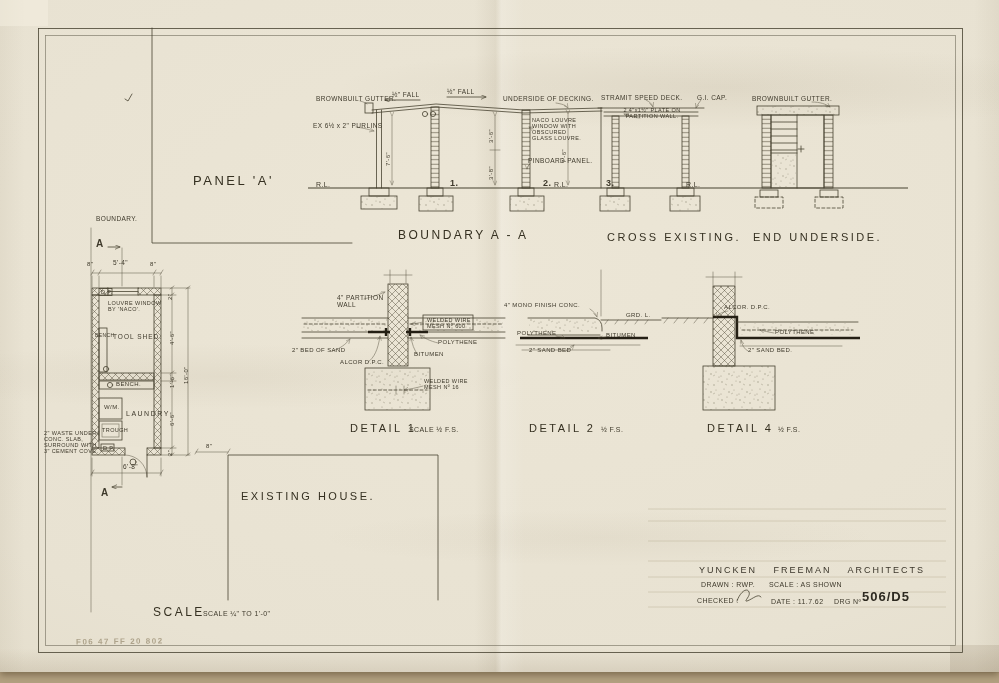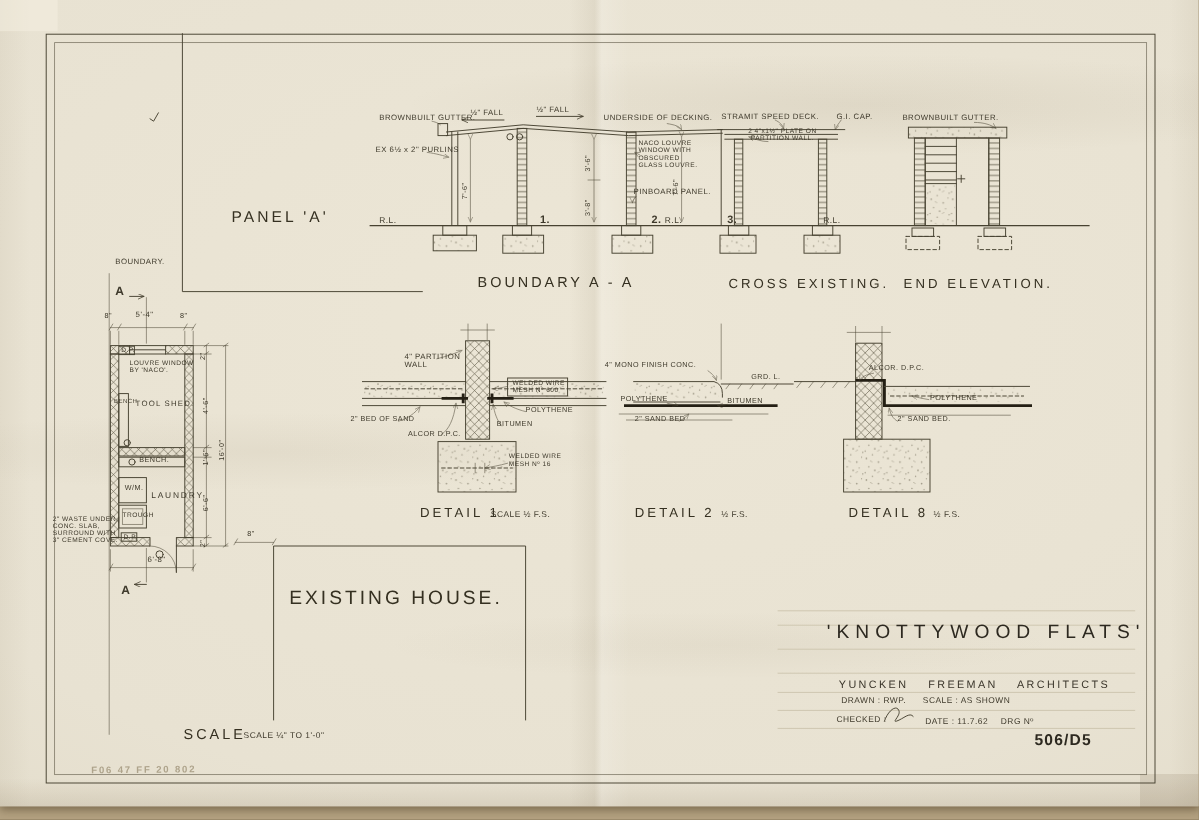--- a/index.html
+++ b/index.html
@@ -30,21 +30,21 @@
   .lines .w{fill:#eae4d4;stroke:none;}
   .lines .dash{stroke-dasharray:3 2.2;}
   .lines .rul{stroke:#c9c0a8;stroke-width:.8;opacity:.85;}
   .labels{position:absolute;inset:0;}
   .lbl{position:absolute;color:#3e392b;white-space:nowrap;letter-spacing:.4px;line-height:1.12;}
   .pre{white-space:pre-line;}
   .rot{transform:rotate(-90deg);transform-origin:0 0;}
   .ctr{text-align:center;}
   .s5{font-size:5px}.s55{font-size:5.5px}.s6{font-size:6px}.s65{font-size:6.5px}
   .s7{font-size:7px}.s8{font-size:8px}.s9{font-size:9px}.s10{font-size:10px}
-  .s105{font-size:16px}.s11{font-size:11px}.s12t{font-size:12px}.s13t{font-size:13px}
+  .s105{font-size:11px}.s11{font-size:11px}.s12t{font-size:12px}.s13t{font-size:13px}
   .s15t{font-size:15px}.s16t{font-size:16px}
   .ttl{letter-spacing:2.5px;color:#353021;}
   .big{letter-spacing:5px;color:#2d2920;}
   .firm{letter-spacing:2px;word-spacing:12px;color:#3a352a;}
   .dn{font-size:13px;color:#2d2920;letter-spacing:1px;}
   .pencil{color:#a89d84;transform:rotate(-.6deg);letter-spacing:1.5px;opacity:.9;font-weight:bold;}
   .bd{font-weight:bold;}
 </style>
 </head>
 <body>
@@ -295,21 +295,21 @@
     <span class="lbl s65" style="left:601px;top:94px">STRAMIT SPEED DECK.</span>
     <span class="lbl s65" style="left:697px;top:94px">G.I. CAP.</span>
     <span class="lbl s55 pre ctr" style="left:618px;top:107px;width:68px">2 4"x1½" PLATE ON
 PARTITION WALL.</span>
     <span class="lbl s9 bd" style="left:606px;top:178px">3.</span>
     <span class="lbl s7" style="left:686px;top:181px">R.L.</span>
     <span class="lbl s65" style="left:752px;top:95px">BROWNBUILT GUTTER.</span>
 
     <span class="lbl s12t ttl" style="left:398px;top:229px">BOUNDARY A - A</span>
     <span class="lbl s11 ttl" style="left:607px;top:231px">CROSS EXISTING.</span>
-    <span class="lbl s11 ttl" style="left:753px;top:231px">END ELEVATION.</span>
+    <span class="lbl s11 ttl" style="left:753px;top:231px">END UNDERSIDE.</span>
 
     <span class="lbl s13t ttl" style="left:193px;top:174px">PANEL 'A'</span>
     <span class="lbl s65" style="left:96px;top:215px">BOUNDARY.</span>
     <span class="lbl s10 bd" style="left:96px;top:238px">A</span>
     <span class="lbl s10 bd" style="left:101px;top:487px">A</span>
 
     <span class="lbl s6" style="left:87px;top:261px">8"</span>
     <span class="lbl s65" style="left:113px;top:259px">5'-4"</span>
     <span class="lbl s6" style="left:150px;top:261px">8"</span>
     <span class="lbl s55" style="left:101px;top:289px">D.P.</span>
@@ -355,27 +355,26 @@
     <span class="lbl s6" style="left:626px;top:312px">GRD. L.</span>
     <span class="lbl s6" style="left:517px;top:330px">POLYTHENE</span>
     <span class="lbl s6" style="left:606px;top:332px">BITUMEN</span>
     <span class="lbl s6" style="left:529px;top:347px">2" SAND BED</span>
     <span class="lbl s11 ttl" style="left:529px;top:422px">DETAIL 2</span>
     <span class="lbl s7" style="left:601px;top:426px">½ F.S.</span>
 
     <span class="lbl s6" style="left:724px;top:304px">ALCOR. D.P.C.</span>
     <span class="lbl s6" style="left:775px;top:329px">POLYTHENE</span>
     <span class="lbl s6" style="left:748px;top:347px">2" SAND BED.</span>
-    <span class="lbl s11 ttl" style="left:707px;top:422px">DETAIL 8</span>
+    <span class="lbl s11 ttl" style="left:707px;top:422px">DETAIL 4</span>
     <span class="lbl s7" style="left:778px;top:426px">½ F.S.</span>
 
-    <span class="lbl s16t big" style="left:689px;top:519px">'KNOTTYWOOD  FLATS'</span>
     <span class="lbl s9 firm" style="left:699px;top:565px">YUNCKEN FREEMAN ARCHITECTS</span>
     <span class="lbl s7" style="left:701px;top:581px">DRAWN : RWP.</span>
     <span class="lbl s7" style="left:769px;top:581px">SCALE : AS SHOWN</span>
     <span class="lbl s7" style="left:697px;top:597px">CHECKED :</span>
     <span class="lbl s7" style="left:771px;top:598px">DATE : 11.7.62</span>
     <span class="lbl s7" style="left:834px;top:598px">DRG Nº</span>
-    <span class="lbl dn bd" style="left:862px;top:610px">506/D5</span>
+    <span class="lbl dn bd" style="left:862px;top:590px">506/D5</span>
 
     <span class="lbl s8 pencil" style="left:76px;top:638px">F06 47 FF 20 802</span>
   </div>
 </div>
 
 </body></html>

